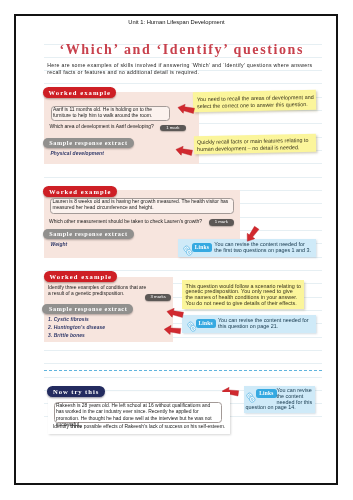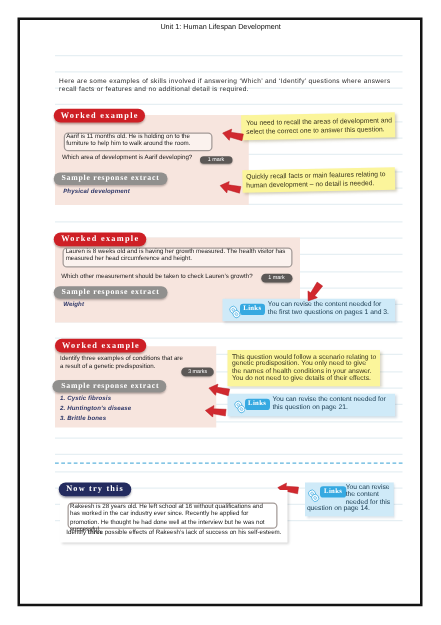--- a/index.html
+++ b/index.html
@@ -68,20 +68,21 @@
           <i style="top: 279.72px;"></i>
           <i style="top: 293.04px;"></i>
           <i style="top: 306.36px;"></i>
           <i style="top: 319.68px;"></i>
           <i style="top: 333px;"></i>
           <i style="top: 346.32px;"></i>
           <i style="top: 359.64px;"></i>
           <i style="top: 372.96px;"></i>
         </div>
 <div class="hdr">Unit 1: Human Lifespan Development</div>
+<div class="title">‘Which’ and ‘Identify’ questions</div>
 <div class="intro">Here are some examples of skills involved if answering ‘Which’ and ‘Identify’ questions where answers recall facts or features and no additional detail is required.</div>
 <div class="panel" style="left:44px;top:92px;width:155px;height:72px;"></div>
 <div class="pill pill-red" style="left:42.5px;top:86.5px;width:73.5px;height:11.2px;font-size:6.6px;line-height:11.3px;letter-spacing:1.05px;padding-left:1.05px;">Worked example</div>
 <div class="qbox" style="left:50.5px;top:105.5px;width:119px;height:15.5px;"></div>
 <div class="qtext" style="left:53px;top:106.5px;width:104px;">Aarif is 11 months old. He is holding on to the furniture to help him to walk around the room.</div>
 <div class="qtext" style="left:49.5px;top:124px;width:120px;">Which area of development is Aarif developing?</div>
 <div class="marks" style="left:160px;top:124.5px;width:25.5px;height:6.8px;line-height:6.8px;">1 mark</div>
 <div class="pill pill-grey" style="left:42.5px;top:138px;width:91.2px;height:10.3px;font-size:6.2px;line-height:10.5px;letter-spacing:.62px;padding-left:.62px;">Sample response extract</div>
 <div class="ans" style="left:50.5px;top:150px;width:130px;">Physical development</div>
 <div class="panel" style="left:44px;top:190px;width:196px;height:68px;"></div>

